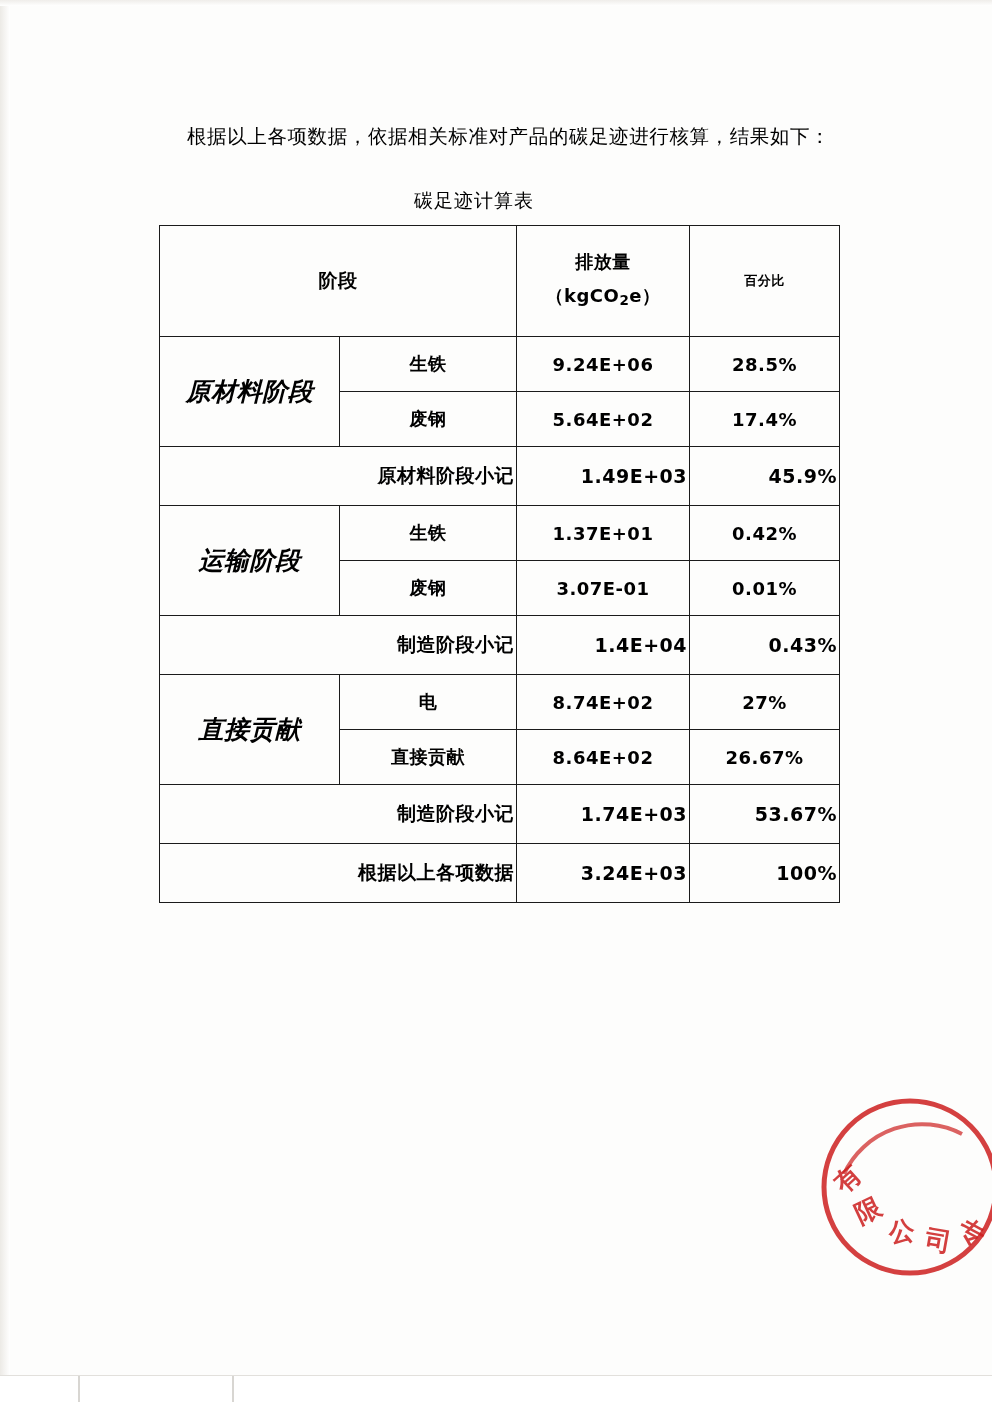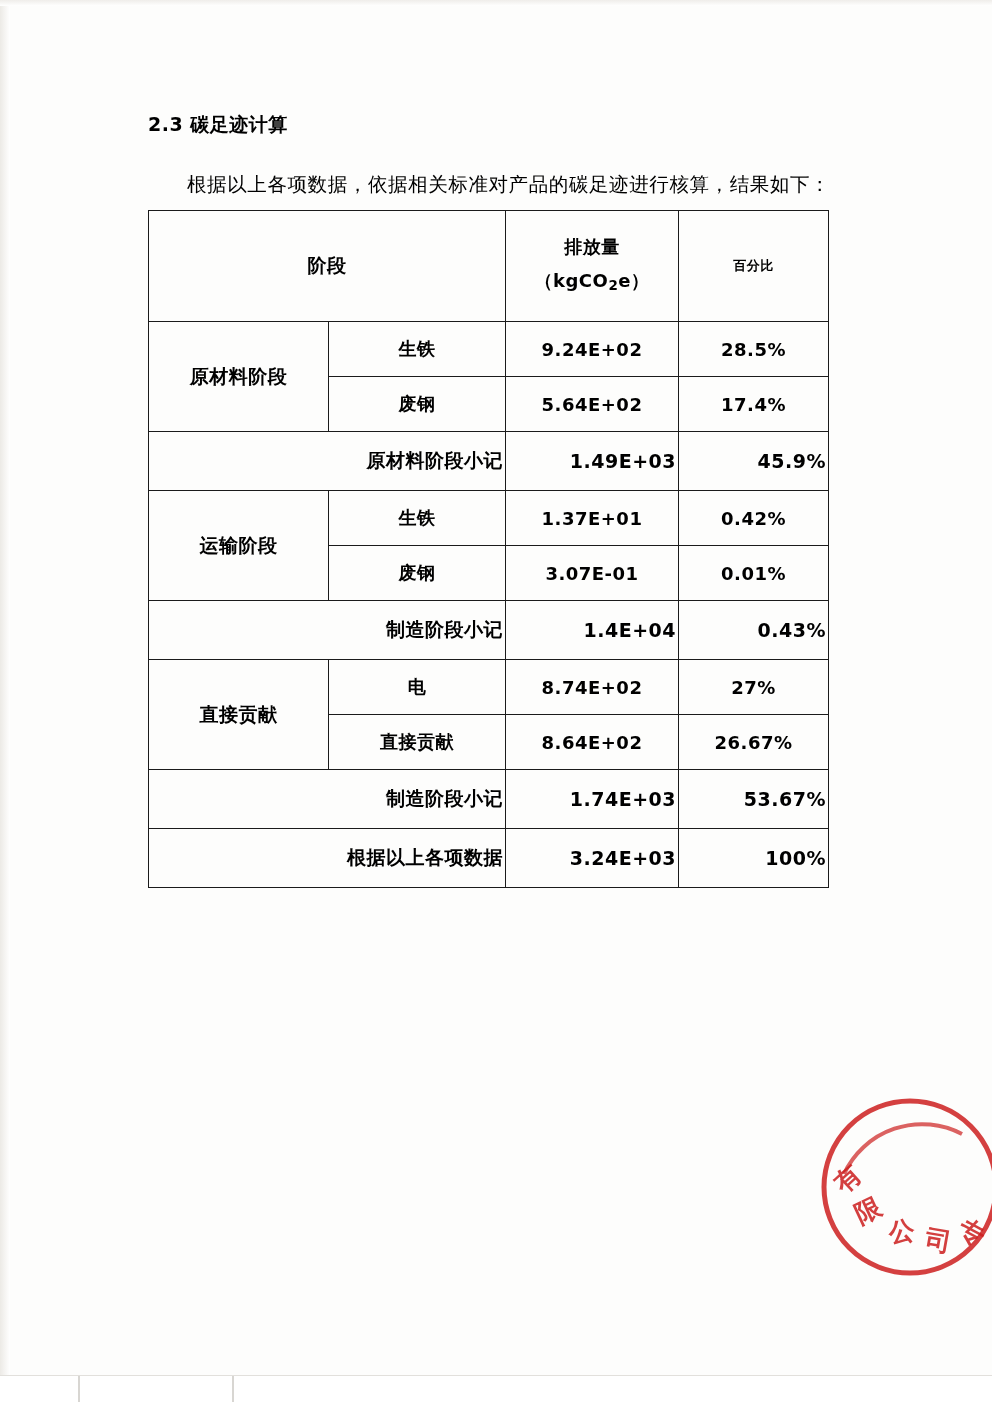--- a/index.html
+++ b/index.html
@@ -83,21 +83,21 @@
     text-align: center;
     font-size: 19px;
     margin: 26px 0 10px 0;
     letter-spacing: 1px;
     padding-right: 48px;
   }
 
   table.cf {
     border-collapse: collapse;
     width: 680px;
-    margin: 0;
+    margin: 11px;
     table-layout: fixed;
   }
   table.cf td {
     border: 1.6px solid #1b1b1b;
     text-align: center;
     vertical-align: middle;
     font-size: 18px;
     font-weight: bold;
     letter-spacing: 0.5px;
     padding: 7px 2px;
@@ -110,21 +110,22 @@
   table.cf td.hdr-emis {
     font-size: 18px;
     line-height: 34px;
     height: 96px;
   }
   table.cf td.hdr-pct {
     font-size: 13px;
     height: 96px;
   }
   table.cf td.stage-group {
-    font-size: 19px;
+    font-size: 25px;
+    font-style: italic;
   }
   table.cf td.row-cell {
     height: 40px;
   }
   table.cf td.span-label {
     font-size: 19px;
     height: 44px;
     text-align: right;
   }
   .sub { font-size: 0.75em; vertical-align: -0.25em; }
@@ -141,24 +142,24 @@
 </style>
 </head>
 <body>
 
 <div class="page">
   <div class="scan-edge-left"></div>
   <div class="scan-edge-top"></div>
 
   <div class="content">
 
-    <h2 class="heading">2.3 碳足迹计算</h2>
 
     <p class="para">根据以上各项数据，依据相关标准对产品的碳足迹进行核算，结果如下：</p>
 
+    <div class="table-title">碳足迹计算表</div>
 
     <table class="cf">
       <colgroup>
         <col style="width:180px">
         <col style="width:177px">
         <col style="width:173px">
         <col style="width:150px">
       </colgroup>
       <tbody>
         <tr>
@@ -166,21 +167,21 @@
           <td class="hdr-emis">
             <div>排放量</div>
             <div><span>（kgCO</span><span class="sub">2</span><span>e）</span></div>
           </td>
           <td class="hdr-pct">百分比</td>
         </tr>
 
         <tr>
           <td class="stage-group" rowspan="2">原材料阶段</td>
           <td class="row-cell">生铁</td>
-          <td class="row-cell">9.24E+02</td>
+          <td class="row-cell">9.24E+06</td>
           <td class="row-cell">28.5%</td>
         </tr>
         <tr>
           <td class="row-cell">废钢</td>
           <td class="row-cell">5.64E+02</td>
           <td class="row-cell">17.4%</td>
         </tr>
         <tr>
           <td class="span-label" colspan="2">原材料阶段小记</td>
           <td class="span-label">1.49E+03</td>

